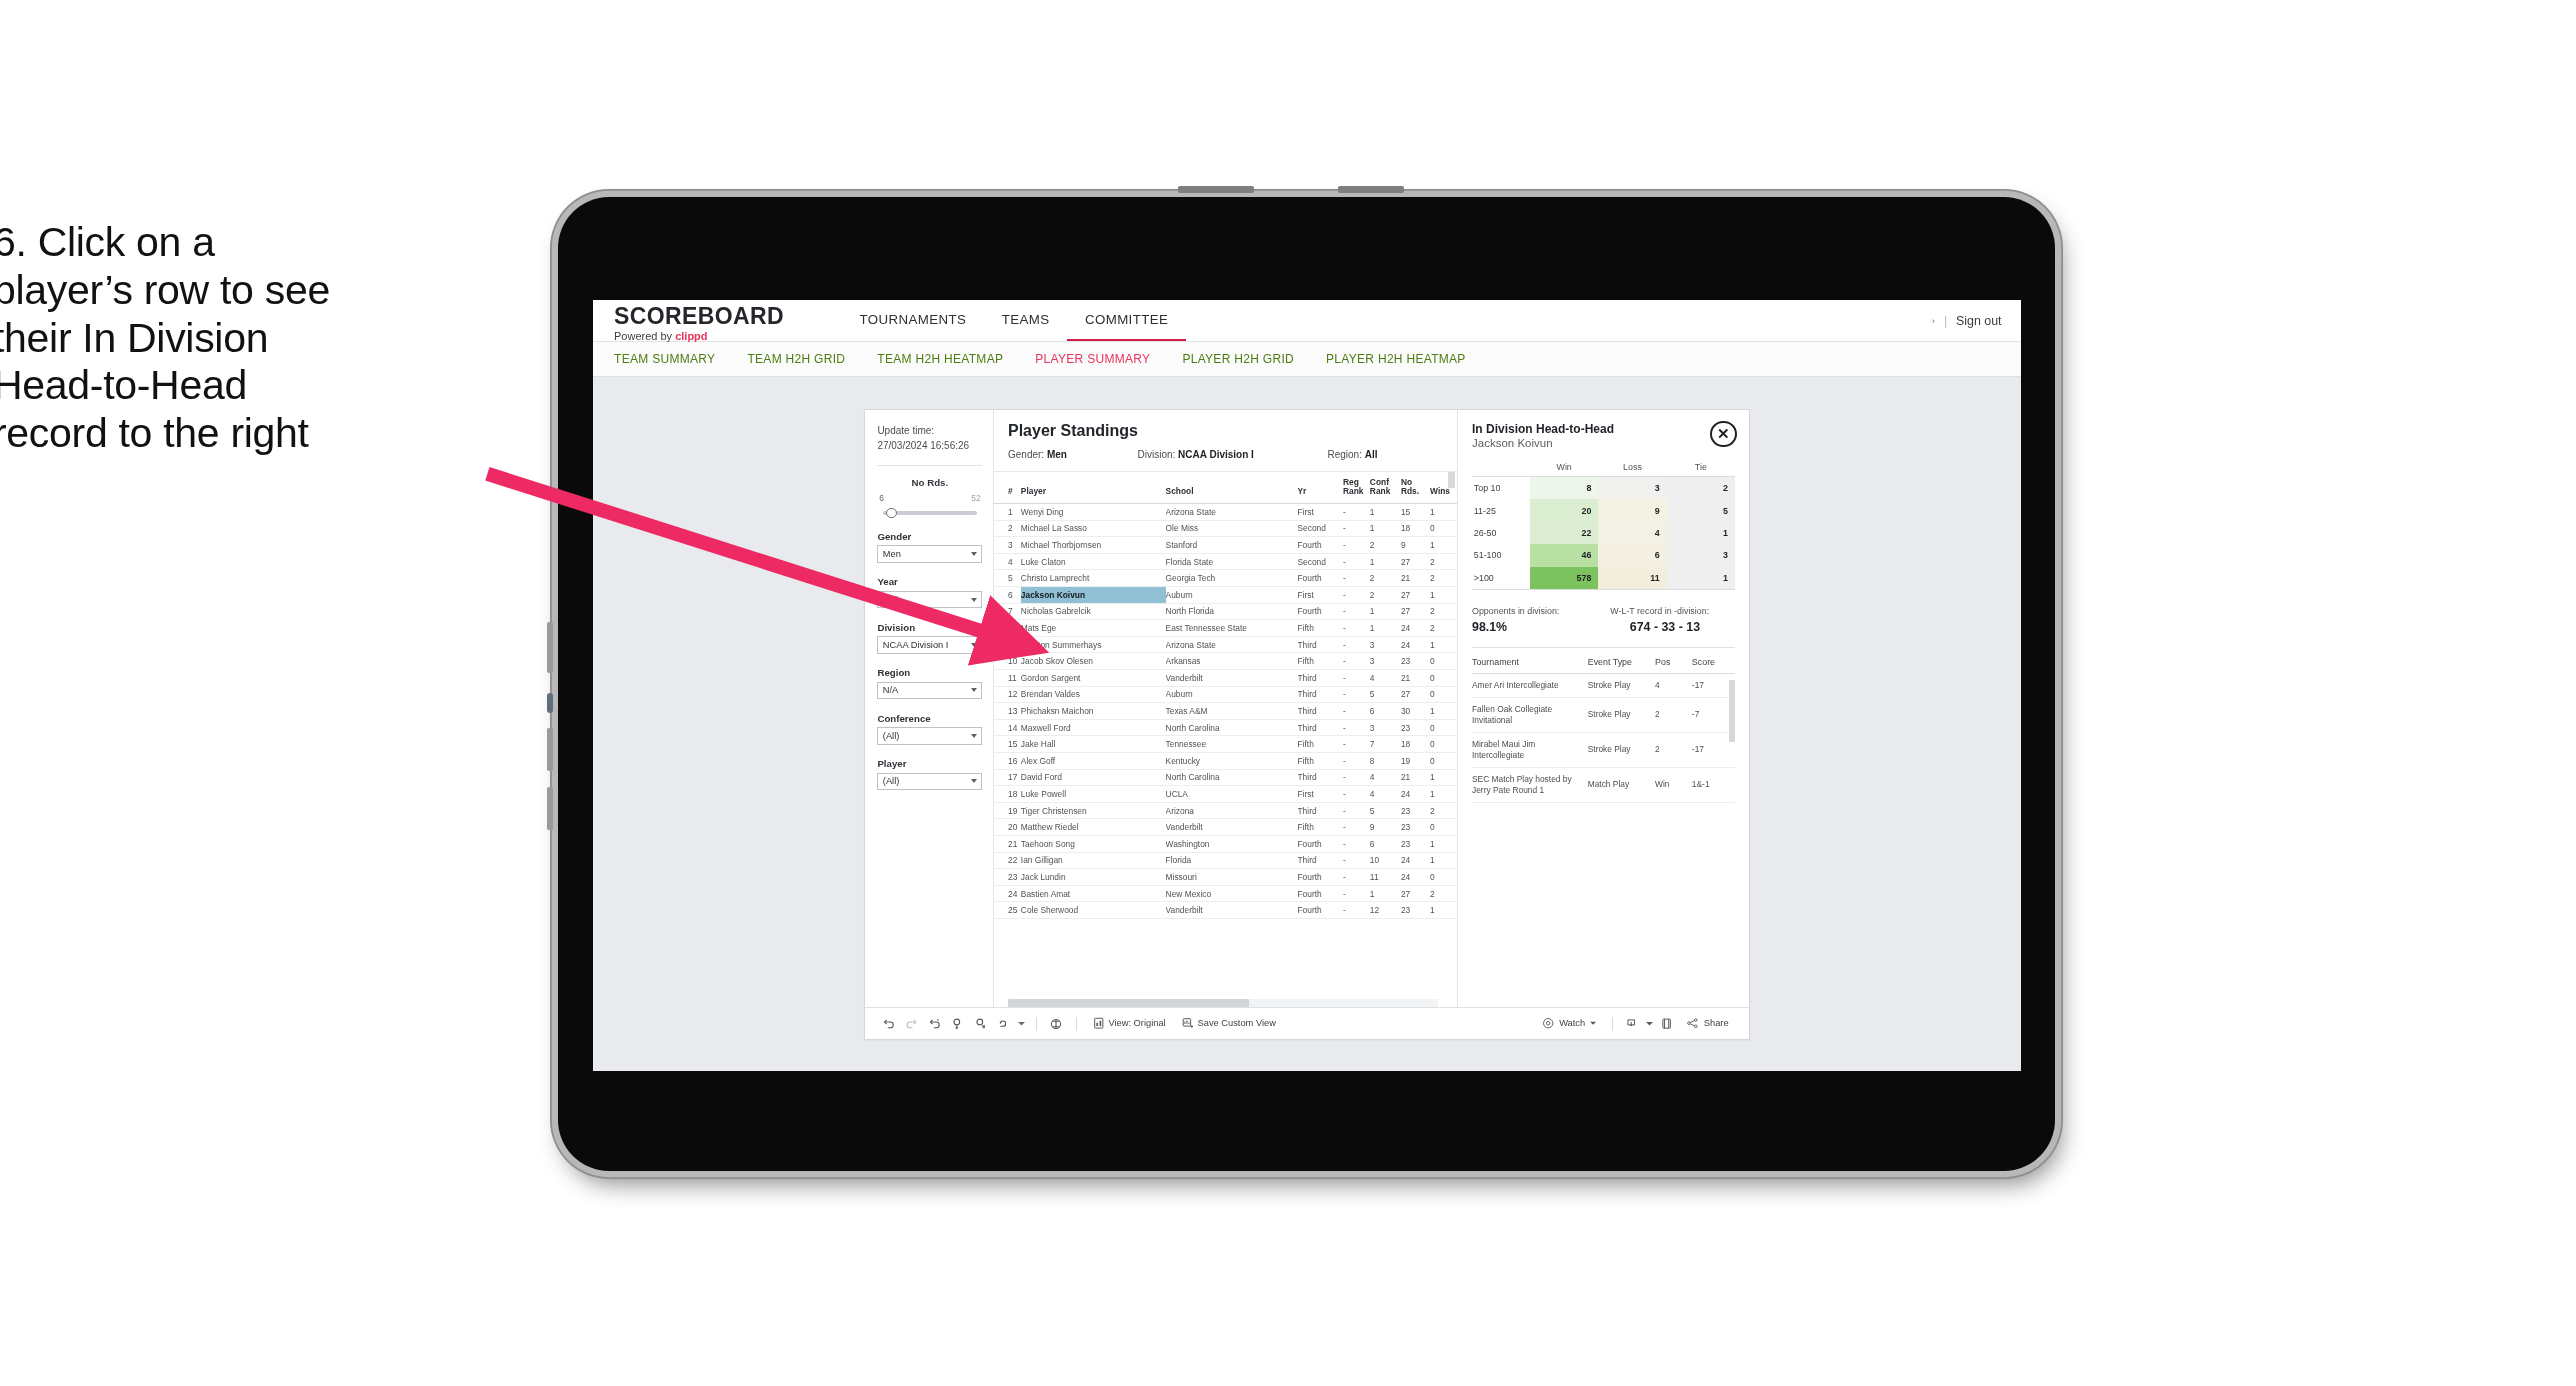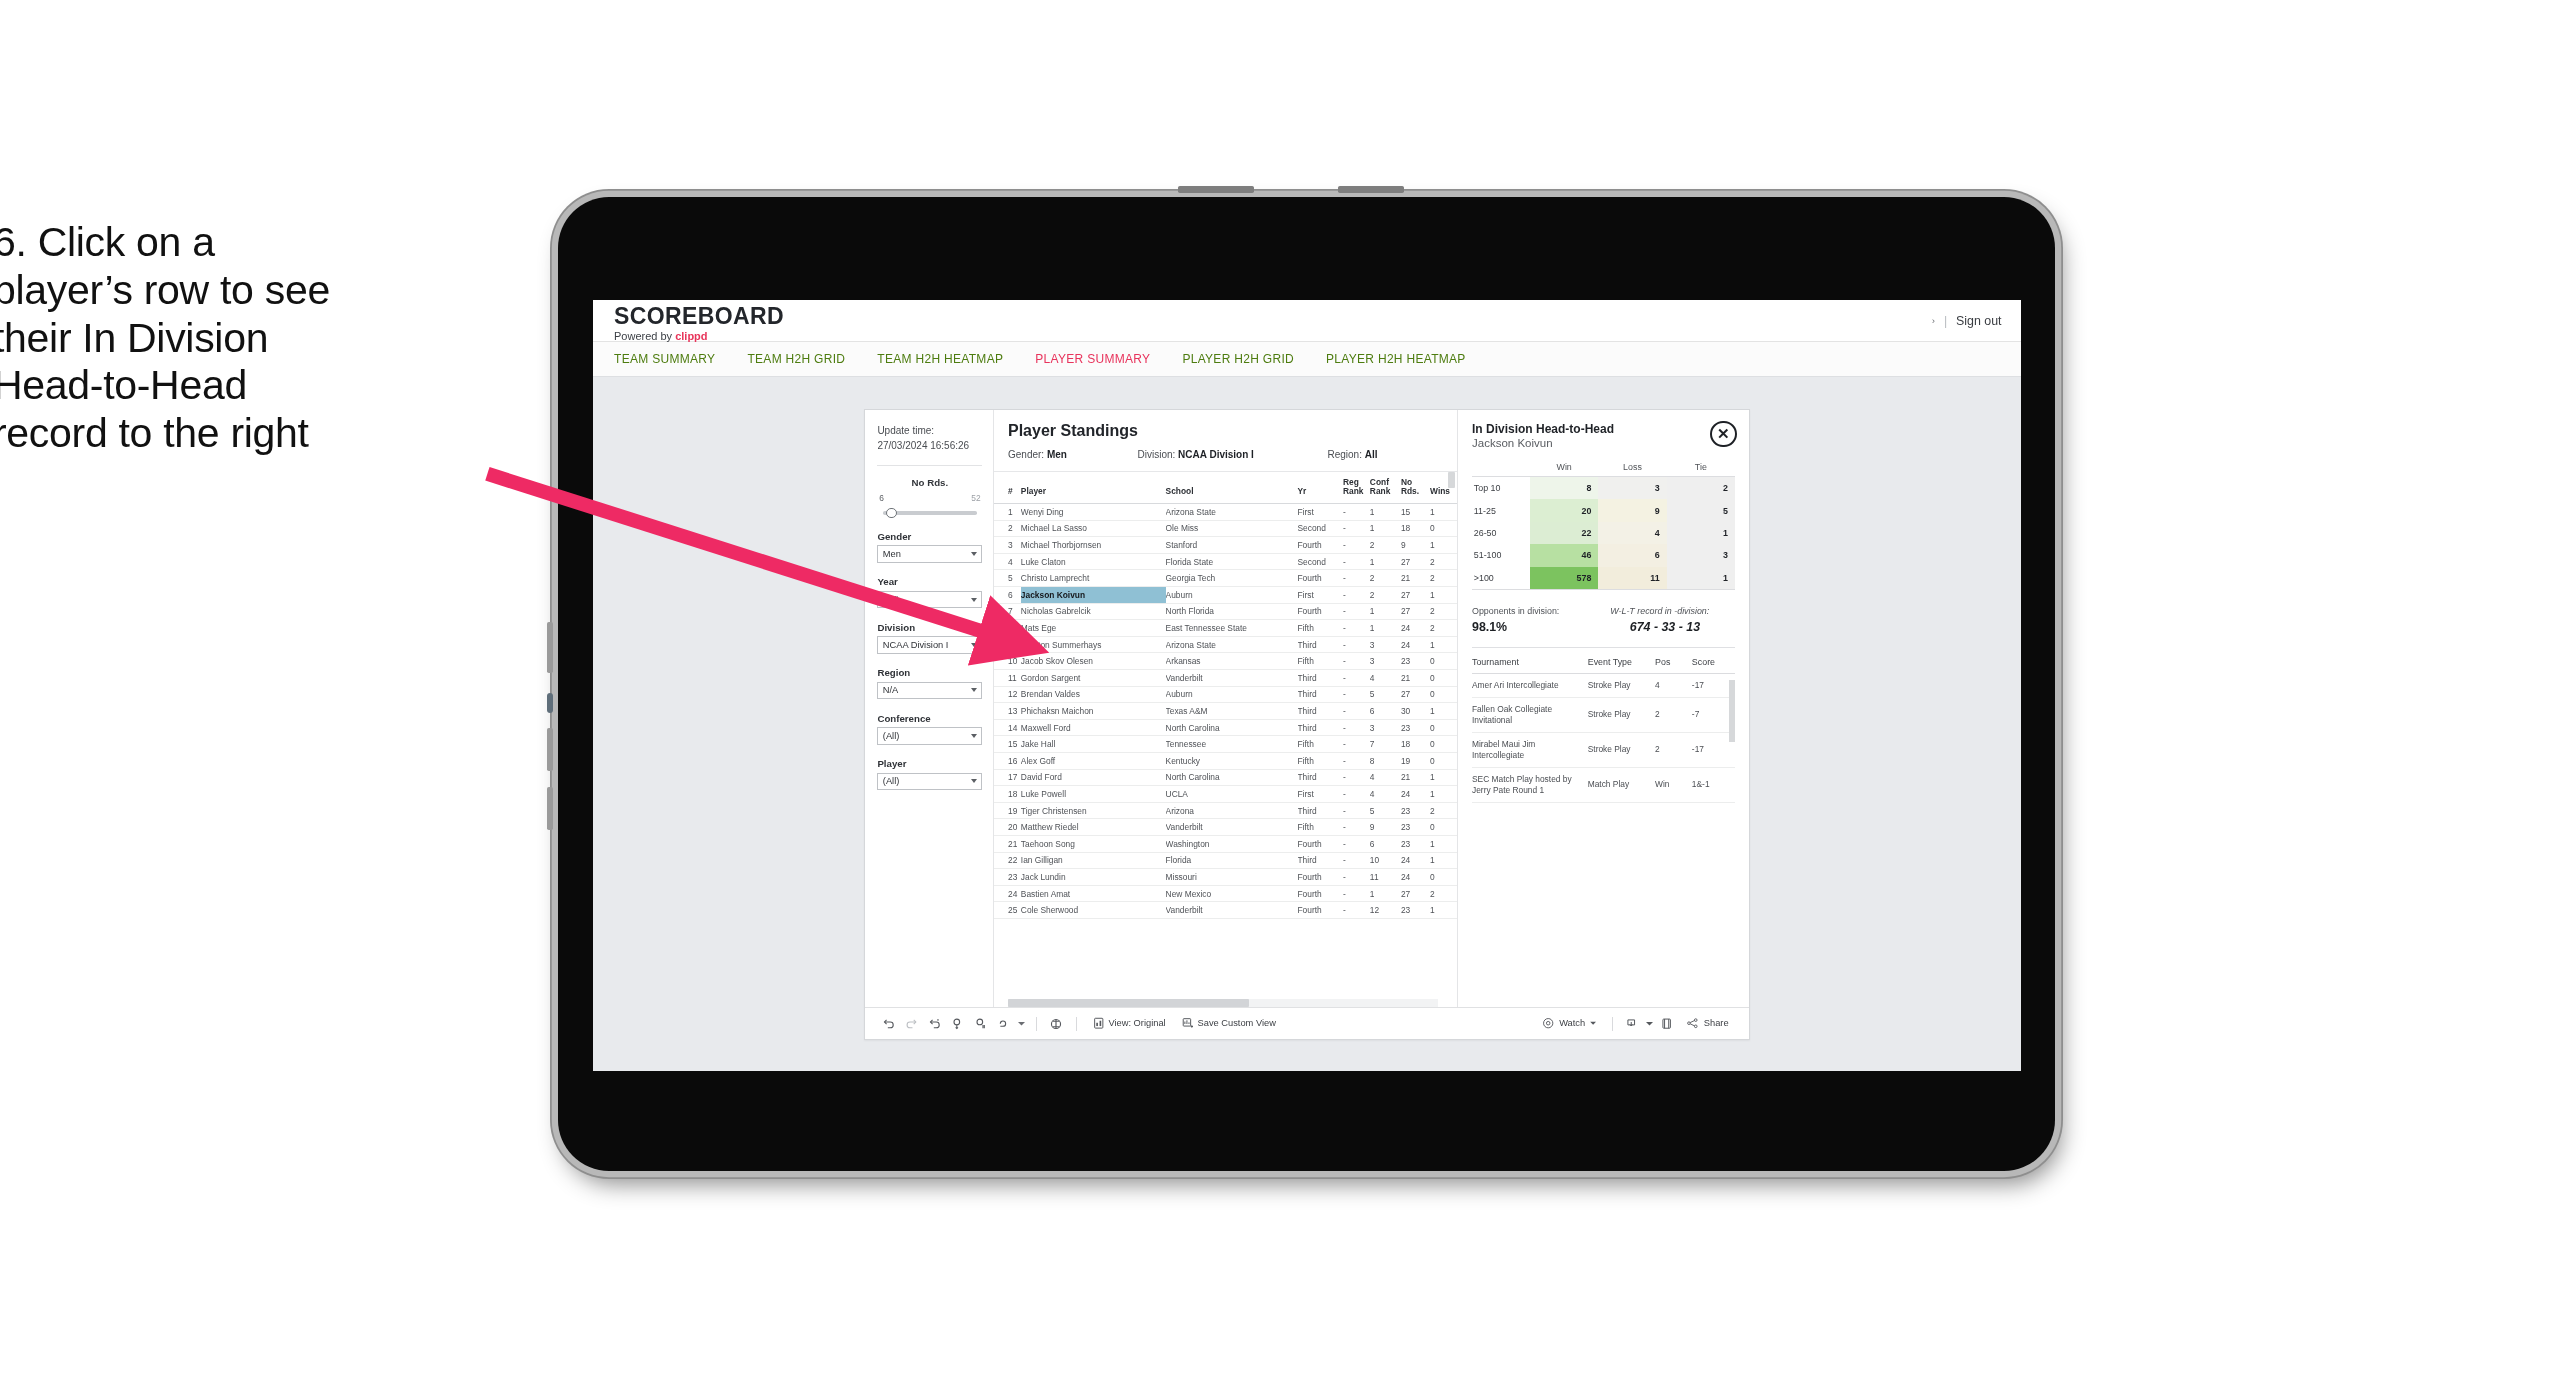--- a/index.html
+++ b/index.html
@@ -218,21 +218,21 @@
   }
   .heat th.rowhead { width: 58px; border-bottom:0.9px solid #dcdde0; }
   .heat td { font-size:8.9px; font-weight:700; color:#1f2227; text-align:right;
              padding: 6.2px 7px; height: 20.4px; }
   .heat td.rowlabel { text-align:left; font-weight:400; color:#3e4146; background:#fff !important; padding-left:1.8px; }
   .heat tbody tr:last-child td { border-bottom:0.9px solid #dcdde0; }
 
   .stats-row { display:flex; margin-top: 16px; padding-bottom:12.4px; border-bottom:0.9px solid #dfe0e3; }
   .stat { }
   .stat.s1 { width: 133px; }
-  .stat.s2 { flex:1; text-align:left; padding-left:5.3px;font-style:italic; }
+  .stat.s2 { flex:1; text-align:left; padding-left:5.3px; }
   .stat-label { font-size:8.9px; color:#4f5257; }
   .stat-value { font-size:12.4px; font-weight:700; color:#1d2024; margin-top:4.4px; }
   .stat.s2 .stat-value { padding-left: 19.5px; }
 
   .tourn { margin-top: 8.9px; flex:1; position:relative; overflow:hidden; }
   .tourn table { width:100%; border-collapse:collapse; table-layout:fixed; }
   .tourn th {
     font-size:8.9px; font-weight:400; color:#3f4247; text-align:left;
     padding: 0 3.5px 6.2px 0; border-bottom:0.9px solid #dbdcdf;
   }
@@ -287,20 +287,25 @@
     <div class="tab-btn" id="btn-v2"></div>
     <div class="tab-btn" id="btn-v3"></div>
     <div class="tab-btn" id="btn-v4"></div>
 
     <div id="screen">
 
       <div class="app-header">
         <div class="brand">
           <div class="brand-title">SCOREBOARD</div>
           <div class="brand-sub"><span>Powered by </span><span class="accent">clippd</span></div>
+        </div>
+        <div class="topnav">
+          <div class="topnav-item">TOURNAMENTS</div>
+          <div class="topnav-item">TEAMS</div>
+          <div class="topnav-item active">COMMITTEE</div>
         </div>
         <div class="header-right">
           <span class="chev">›</span>
           <span class="sep">|</span>
           <span>Sign out</span>
         </div>
       </div>
 
       <div class="subnav">
         <div class="subnav-item">TEAM SUMMARY</div>

